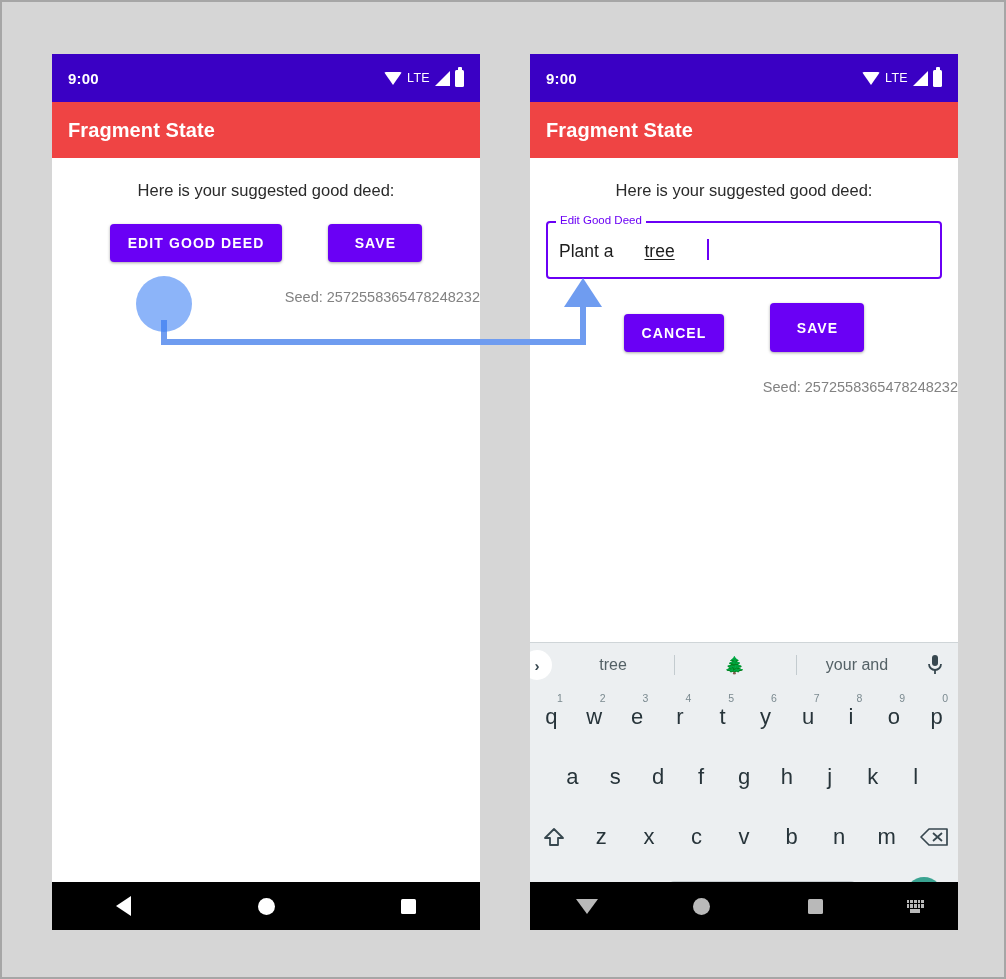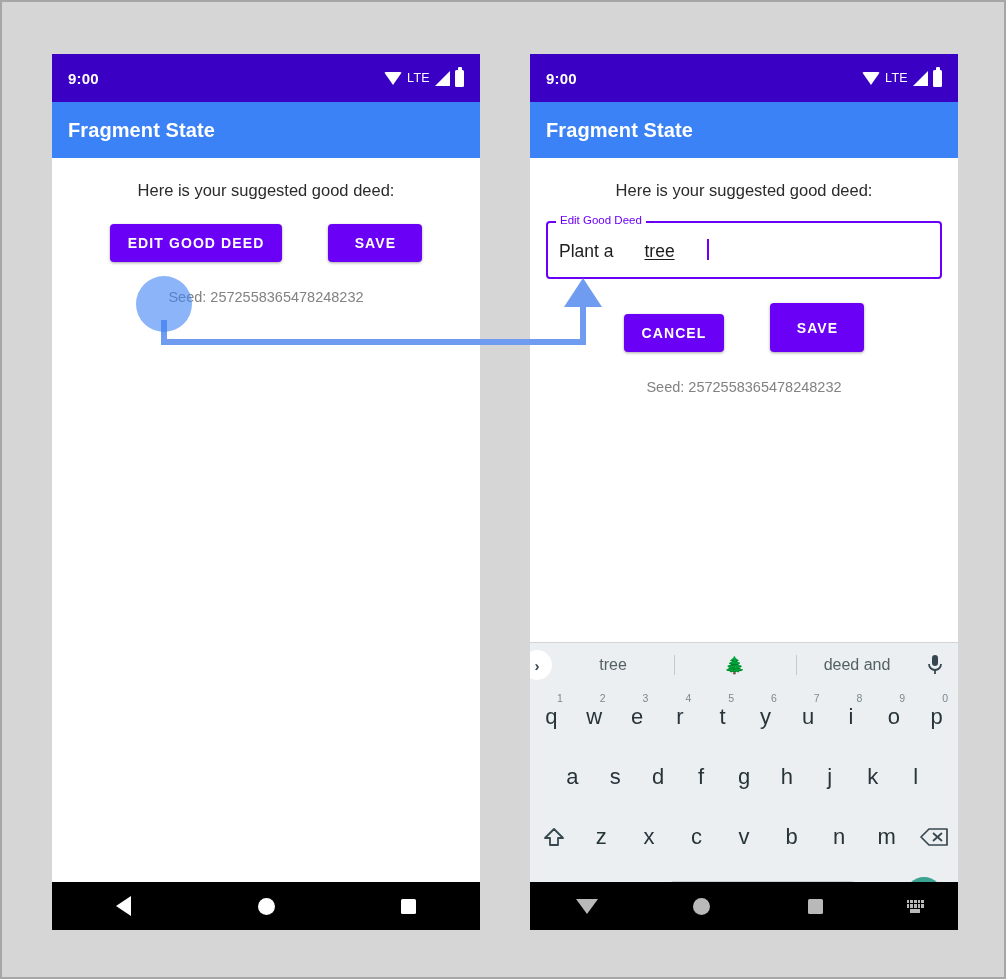--- a/index.html
+++ b/index.html
@@ -60,21 +60,21 @@
   }
   .ico-batt::before {
     content: ""; position: absolute;
     top: -3px; left: 2.5px;
     width: 4px; height: 3px; background: #ffffff;
     border-radius: 1px 1px 0 0;
   }
 
   .appbar {
     height: 56px;
-    background: #3b82f6;
+    background: #ef4444;
     display: flex; align-items: center;
     padding: 0 16px;
   }
   .appbar-title {
     color: #ffffff; font-size: 20px; font-weight: bold;
     letter-spacing: .1px;
   }
 
   .content {
     position: relative;
@@ -114,21 +114,21 @@
     letter-spacing: 1.1px;
     padding: 11px 18px;
     box-shadow: 0 1px 3px rgba(0,0,0,.35);
     cursor: pointer;
   }
   .mbtn.wide  { min-width: 166px; }
   .mbtn.save  { min-width: 94px; }
   .mbtn.cancel{ min-width: 96px; margin-top: 11px; }
 
   .seed-text {
-    text-align: center;
+    text-align: right;
     font-size: 14.5px;
     color: #828282;
     margin-top: 27px;
   }
 
   
   .field-wrap {
     position: relative;
     margin: 21px 16px 0 16px;
     height: 58px;
@@ -380,21 +380,21 @@
       </div>
 
       <div class="seed-text">Seed: 2572558365478248232</div>
 
       <div class="keyboard">
 
         <div class="suggest-row">
           <span class="sug-expand">›</span>
           <span class="sug">tree</span>
           <span class="sug emoji divider">🌲</span>
-          <span class="sug divider">deed and</span>
+          <span class="sug divider">your and</span>
           <span class="mic">
             <svg width="16" height="22" viewBox="0 0 16 22" aria-hidden="true">
               <rect x="5" y="1" width="6" height="11" rx="3" fill="#37474f"></rect>
               <path d="M2 10 a6 6 0 0 0 12 0" stroke="#37474f" stroke-width="1.8" fill="none"></path>
               <line x1="8" y1="16" x2="8" y2="20" stroke="#37474f" stroke-width="1.8"></line>
             </svg>
           </span>
         </div>
 
         <div class="krow">

